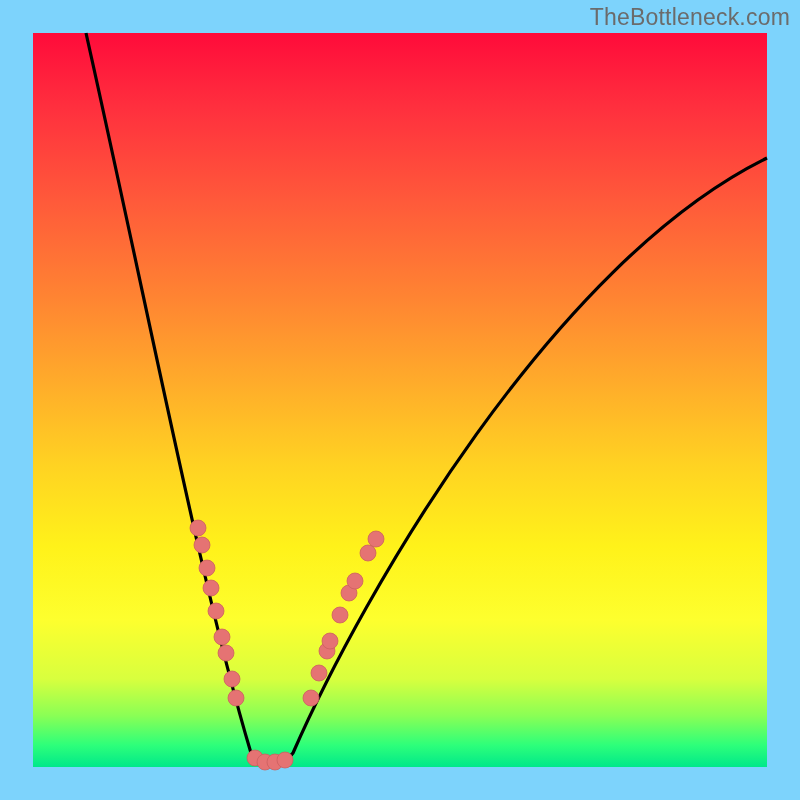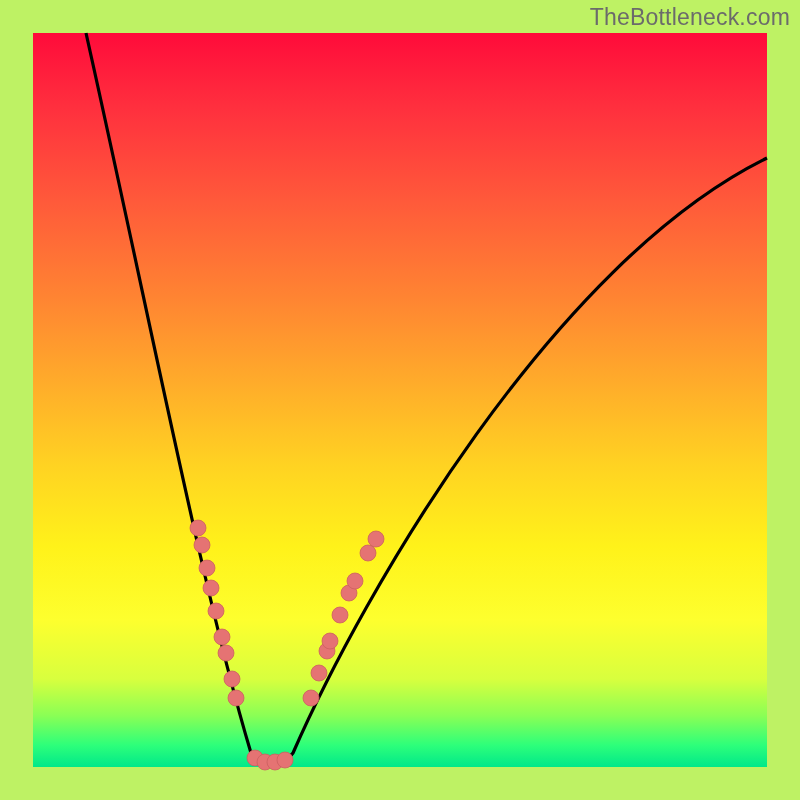--- a/index.html
+++ b/index.html
@@ -10,21 +10,21 @@
     background: #000;
     overflow: hidden;
     font-family: Arial, Helvetica, sans-serif;
   }
   .frame {
     position: absolute;
     top: 0;
     left: 0;
     width: 800px;
     height: 800px;
-    background: #bef264;
+    background: #7dd3fc;
   }
   .plot {
     position: absolute;
     top: 33px;
     left: 33px;
     width: 734px;
     height: 734px;
     
     background: linear-gradient(
       to bottom,

